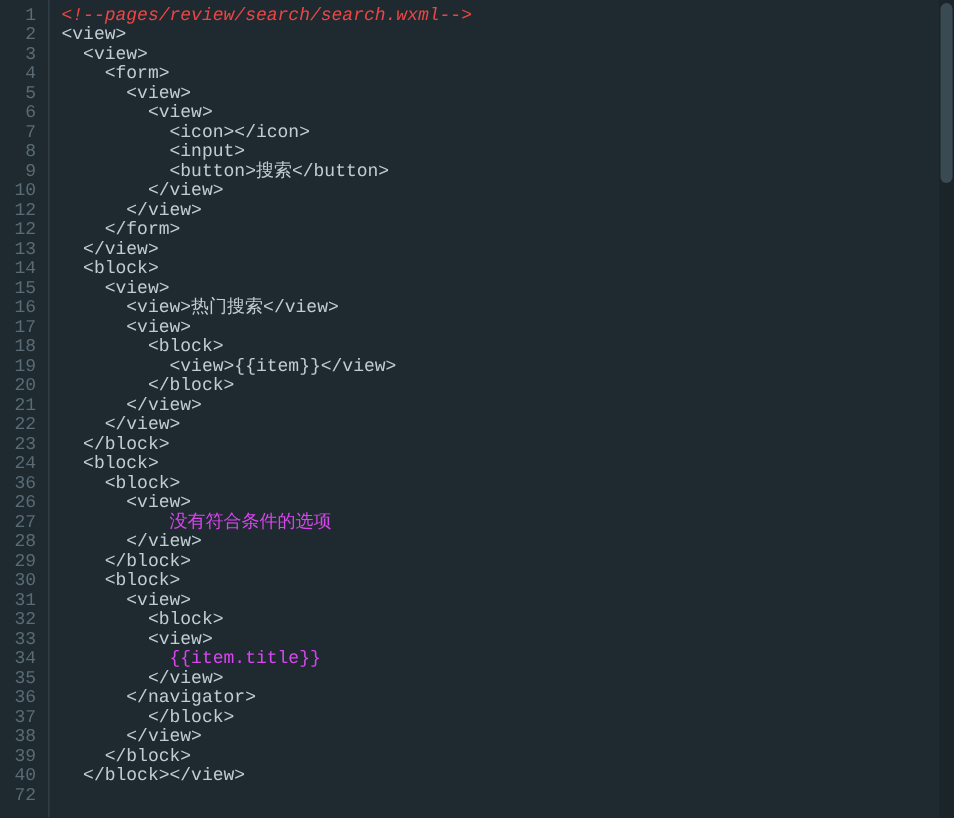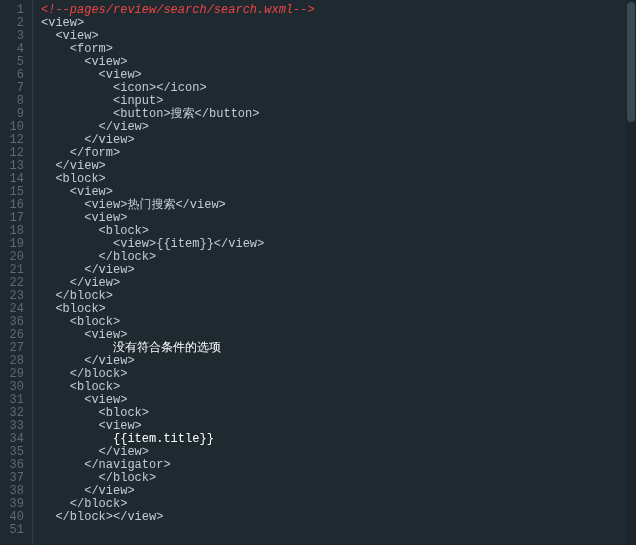--- a/index.html
+++ b/index.html
@@ -34,21 +34,21 @@
   border-left: 1px solid #2f3e46;
   position: relative;
 }
 .code .line {
   height: 13px;
   line-height: 13px;
   white-space: pre;
 }
 .cmt { color: #ef4444; font-style: italic; }
 .tag { color: #c0cdd4; text-align: center; }
-.txt { color: #ffffff; }
+.txt { color: #d946ef; }
 .scrollbar {
   position: absolute;
   top: 0;
   right: 0;
   width: 10px;
   height: 100%;
   background: #1a2429;
 }
 .thumb {
   position: absolute;
@@ -98,21 +98,21 @@
       <div class="ln">31</div>
       <div class="ln">32</div>
       <div class="ln">33</div>
       <div class="ln">34</div>
       <div class="ln">35</div>
       <div class="ln">36</div>
       <div class="ln">37</div>
       <div class="ln">38</div>
       <div class="ln">39</div>
       <div class="ln">40</div>
-      <div class="ln">51</div>
+      <div class="ln">72</div>
     </div>
   <div class="code">
       <div class="line"><span class="cmt">&lt;!--pages/review/search/search.wxml--&gt;</span></div>
       <div class="line"><span class="tag">&lt;view&gt;</span></div>
       <div class="line"><span class="tag">  &lt;view&gt;</span></div>
       <div class="line"><span class="tag">    &lt;form&gt;</span></div>
       <div class="line"><span class="tag">      &lt;view&gt;</span></div>
       <div class="line"><span class="tag">        &lt;view&gt;</span></div>
       <div class="line"><span class="tag">          &lt;icon&gt;&lt;/icon&gt;</span></div>
       <div class="line"><span class="tag">          &lt;input&gt;</span></div>

